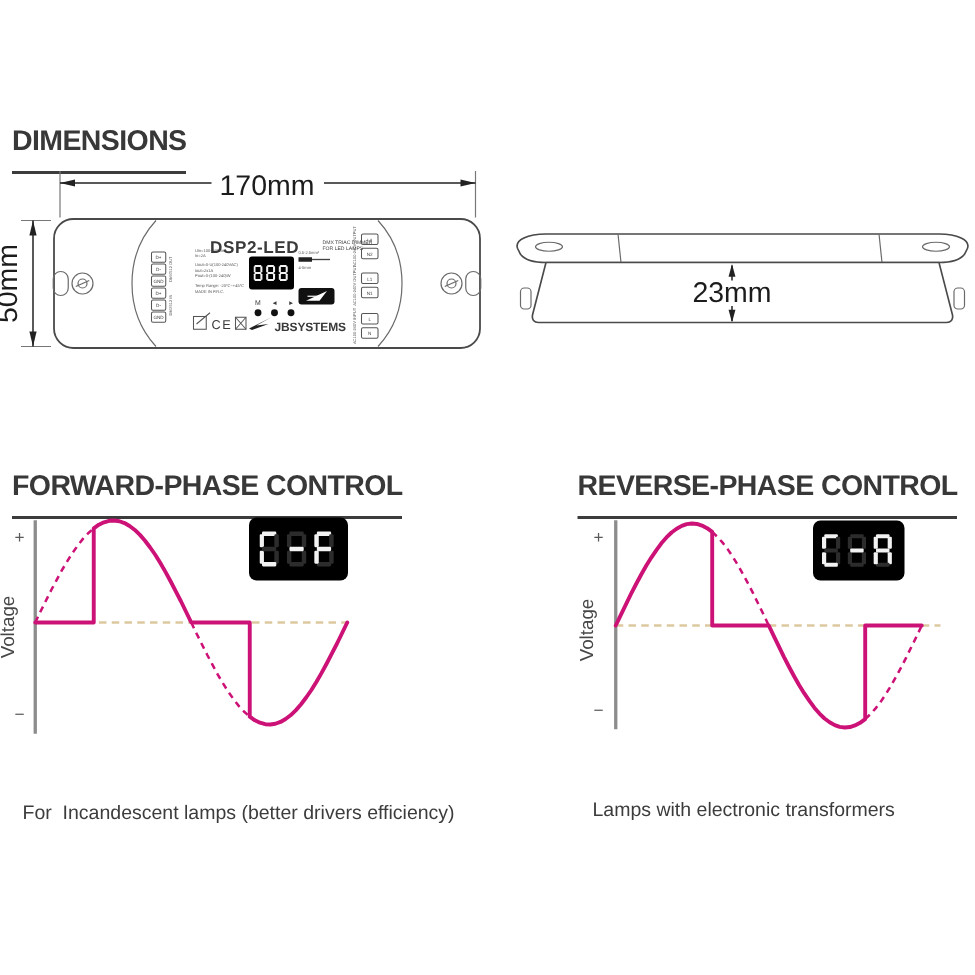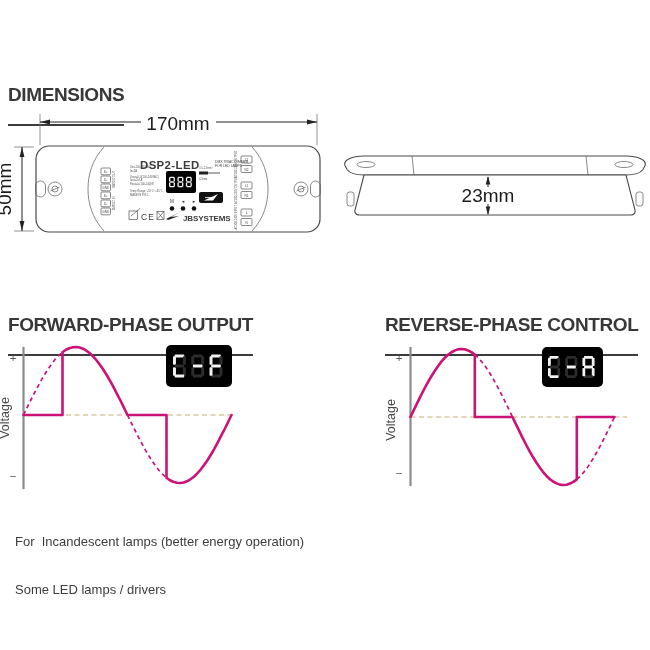--- a/index.html
+++ b/index.html
@@ -1,20 +1,20 @@
 <!DOCTYPE html>
 <html style="--magenta: #cc1277; --tan: #dcc9a0; --axis: #8c8c8c; --display-bg: #000000;"><head>
 <meta charset="utf-8">
 <style>
   html,body{margin:0;padding:0;background:#fff;}
   .page{position:relative;width:650px;height:650px;background:#fff;overflow:hidden;
         font-family:"Liberation Sans","DejaVu Sans",sans-serif;color:#383838;}
   .abs{position:absolute;}
   .heading{font-weight:bold;font-size:19px;letter-spacing:-0.4px;color:#383838;
-           border-bottom:2.6px solid #3c3c3c;padding-bottom:18px;display:inline-block;white-space:nowrap;}
+           border-bottom:2.6px solid #3c3c3c;padding-bottom:8px;display:inline-block;white-space:nowrap;}
   svg text{font-family:"Liberation Sans","DejaVu Sans",sans-serif;fill:#3a3a3a;}
   .dim-label{font-size:19px;fill:#1c1c1c;}
   .axis-sign{font-size:11.5px;fill:#5a5a5a;}
   .axis-label{font-size:12.5px;fill:#474747;}
   .axis-line{stroke:var(--axis,#8c8c8c);stroke-width:2.2;stroke-linecap:square;}
   .zero-line{stroke:var(--tan,#dcc9a0);stroke-width:1.6;stroke-dasharray:5 3.5;fill:none;}
   .wave-solid{fill:none;stroke:var(--magenta,#cc1277);stroke-width:2.6;stroke-linejoin:round;stroke-linecap:round;}
   .wave-dashed{fill:none;stroke:var(--magenta,#cc1277);stroke-width:1.7;stroke-dasharray:4.2 3.4;}
   .outline{fill:#fff;stroke:#4a4a4a;stroke-width:1.2;}
   .thin{fill:none;stroke:#6a6a6a;stroke-width:0.8;}
@@ -191,21 +191,21 @@
     <rect class="thin" x="296" y="52" width="7" height="14" rx="2.5"></rect>
 
     <g>
       <path class="dimline" d="M148,37 V47 M148,64 V74"></path>
       <polygon class="arrowhead" points="148,36 145.7,44.5 150.3,44.5"></polygon>
       <polygon class="arrowhead" points="148,75 145.7,66.5 150.3,66.5"></polygon>
       <text class="dim-label" x="148" y="61.5" text-anchor="middle">23mm</text>
     </g>
   </svg>
 
-  <div class="abs heading" style="left:8px;top:314px;">FORWARD-PHASE OUTPUT</div>
+  <div class="abs heading" style="left:8px;top:314px;">FORWARD-PHASE CONTROL</div>
 
   <svg class="abs" style="left:0;top:340px;" width="240" height="155" viewBox="0 0 240 155">
     <line class="axis-line" x1="23.5" y1="8" x2="23.5" y2="148"></line>
     <text class="axis-sign" x="13" y="22" text-anchor="middle">+</text>
     <text class="axis-label" x="9" y="78" text-anchor="middle" transform="rotate(-90 9 78)">Voltage</text>
     <text class="axis-sign" x="13" y="140" text-anchor="middle">−</text>
     <path class="zero-line" d="M23.5,75 H233"></path>
     <g>
         <path d="M23.5,75.0 L27.0,67.7 L30.6,60.5 L34.1,53.5 L37.7,46.8 L41.2,40.3 L44.8,34.2 L48.3,28.7 L51.9,23.6 L55.4,19.1 L59.0,15.3 L62.5,12.2 M127.5,75.0 L131.0,82.3 L134.6,89.5 L138.1,96.5 L141.7,103.2 L145.2,109.7 L148.8,115.8 L152.3,121.3 L155.9,126.4 L159.4,130.9 L163.0,134.7 L166.5,137.8" class="wave-dashed"></path>
         <path d="M23.5,75 L62.5,75 L62.5,12.2 L62.5,12.2 L65.9,9.8 L69.3,8.2 L72.8,7.2 L76.2,7.0 L79.6,7.5 L83.0,8.7 L86.4,10.7 L89.9,13.3 L93.3,16.6 L96.7,20.5 L100.1,25.0 L103.6,30.0 L107.0,35.5 L110.4,41.4 L113.8,47.7 L117.2,54.3 L120.7,61.0 L124.1,68.0 L127.5,75.0 L166.5,75 L166.5,137.8 L166.5,137.8 L169.9,140.2 L173.3,141.8 L176.8,142.8 L180.2,143.0 L183.6,142.5 L187.0,141.3 L190.4,139.3 L193.9,136.7 L197.3,133.4 L200.7,129.5 L204.1,125.0 L207.6,120.0 L211.0,114.5 L214.4,108.6 L217.8,102.3 L221.2,95.7 L224.7,89.0 L228.1,82.0 L231.5,75.0" class="wave-solid"></path>
@@ -232,22 +232,21 @@
         <rect x="36.1" y="1.4" width="2.3" height="6.7" rx="0.6" fill="#2c2c2c"></rect>
         <rect x="36.1" y="9.9" width="2.3" height="6.7" rx="0.6" fill="#2c2c2c"></rect>
         <rect x="29.7" y="15.7" width="7.4" height="2.3" rx="0.6" fill="#2c2c2c"></rect>
         <rect x="28.4" y="9.9" width="2.3" height="6.7" rx="0.6" fill="#f2f2f2"></rect>
         <rect x="28.4" y="1.4" width="2.3" height="6.7" rx="0.6" fill="#f2f2f2"></rect>
         <rect x="29.7" y="7.85" width="7.4" height="2.3" rx="0.6" fill="#f2f2f2"></rect>
       </svg>
     </div>
 
   <div class="abs notes" style="left:15px;top:501px;">
-    <div>For  Incandescent lamps (better energy operation)</div>
-    <div>Some LED lamps / drivers</div>
+    <div>For  Incandescent lamps (better drivers efficiency)</div>
   </div>
 
   <div class="abs heading" style="left:385px;top:314px;">REVERSE-PHASE CONTROL</div>
 
   <svg class="abs" style="left:385px;top:340px;" width="265" height="155" viewBox="0 0 265 155">
     <line class="axis-line" x1="25.5" y1="8" x2="25.5" y2="145"></line>
     <text class="axis-sign" x="14" y="22" text-anchor="middle">+</text>
     <text class="axis-label" x="10" y="80" text-anchor="middle" transform="rotate(-90 10 80)">Voltage</text>
     <text class="axis-sign" x="14" y="137" text-anchor="middle">−</text>
     <path class="zero-line" d="M25.5,77 H242"></path>
@@ -277,16 +276,17 @@
         <rect x="36.1" y="1.4" width="2.3" height="6.7" rx="0.6" fill="#f2f2f2"></rect>
         <rect x="36.1" y="9.9" width="2.3" height="6.7" rx="0.6" fill="#f2f2f2"></rect>
         <rect x="29.7" y="15.7" width="7.4" height="2.3" rx="0.6" fill="#2c2c2c"></rect>
         <rect x="28.4" y="9.9" width="2.3" height="6.7" rx="0.6" fill="#f2f2f2"></rect>
         <rect x="28.4" y="1.4" width="2.3" height="6.7" rx="0.6" fill="#f2f2f2"></rect>
         <rect x="29.7" y="7.85" width="7.4" height="2.3" rx="0.6" fill="#f2f2f2"></rect>
       </svg>
     </div>
 
   <div class="abs notes" style="left:395px;top:499px;">
+    <div>Lamps with electronic transformers</div>
     
   </div>
 
 </div>
 
 </body></html>

